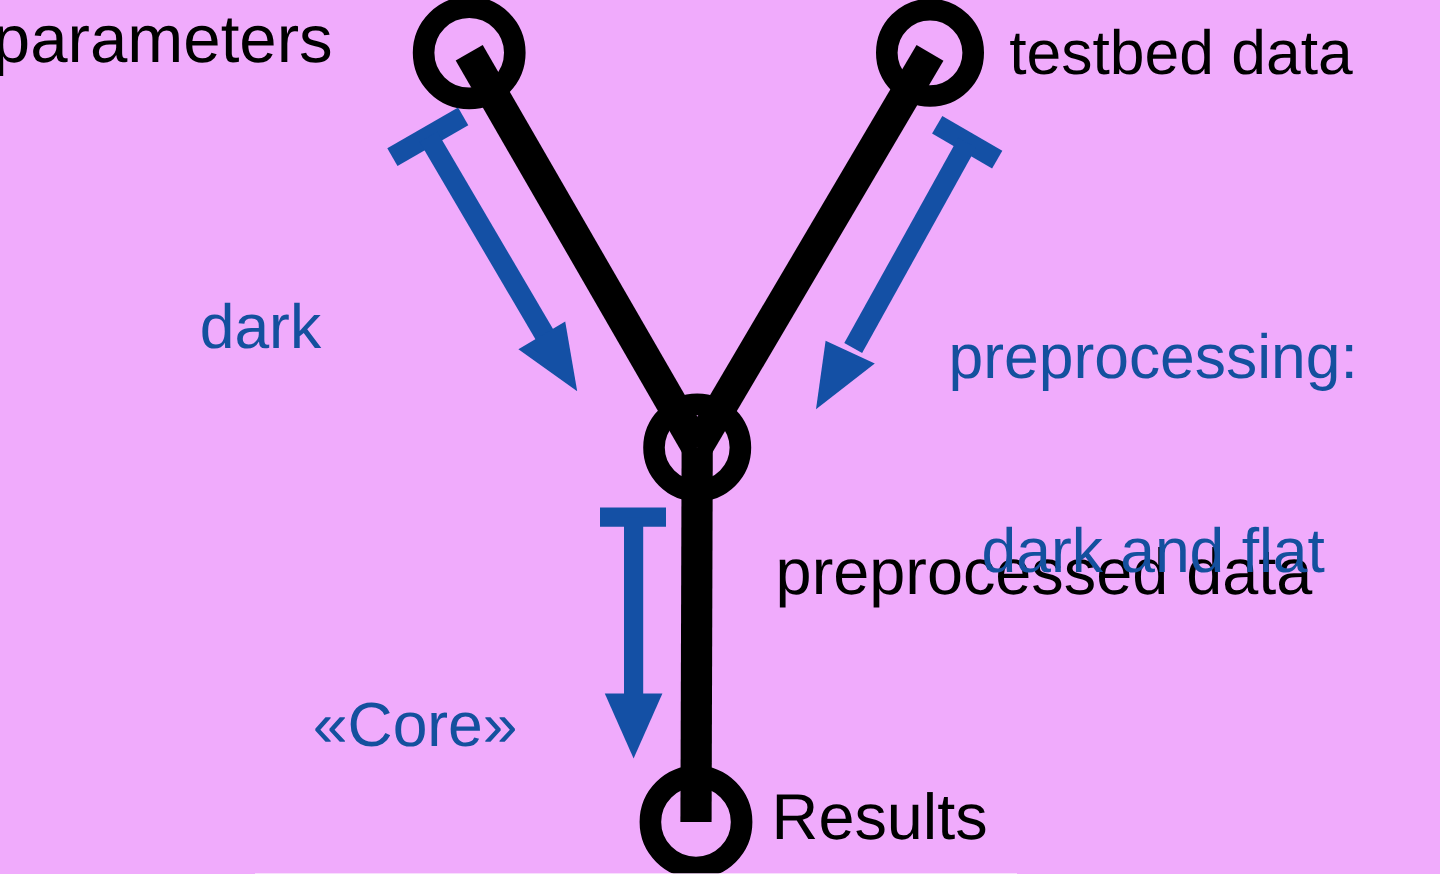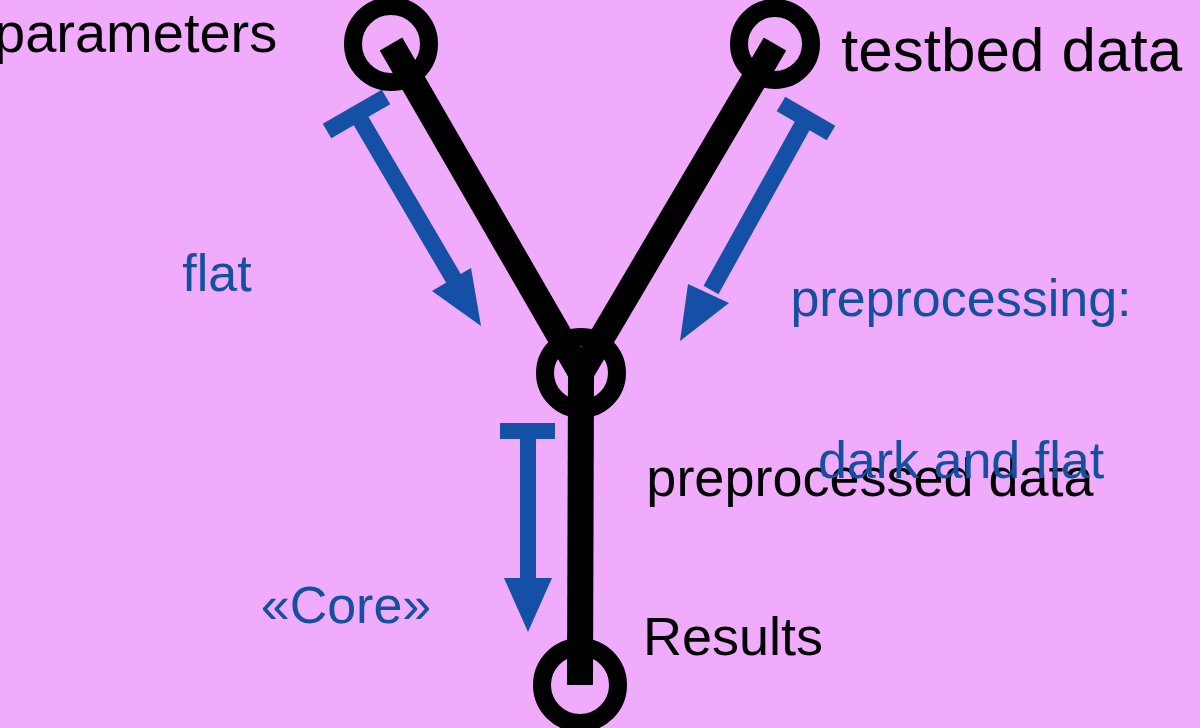--- a/index.html
+++ b/index.html
@@ -39,32 +39,32 @@
   .lbl-blue  { color: #14509E; }
 
   #label-parameters {
     left: -6px;
     top: 4px;
     font-size: 56px;
   }
   #label-testbed {
     left: 841px;
     top: 18px;
-    font-size: 62px;
+    font-size: 52px;
   }
   #label-simulated {
     left: 620px;
     top: 337px;
     font-size: 54px;
     text-align: center;
     width: 500px;
   }
   #label-results {
     left: 643px;
-    top: 608px;
+    top: 653px;
     font-size: 54px;
   }
   #label-synthetic {
     left: 60px;
     top: 138px;
     font-size: 52px;
     text-align: center;
     width: 314px;
   }
   #label-preprocessing {
@@ -132,21 +132,21 @@
 
   <div class="lbl lbl-black" id="label-testbed">testbed data</div>
 
   <div class="lbl lbl-black" id="label-simulated">
     <div>preprocessed data</div>
   </div>
 
   <div class="lbl lbl-black" id="label-results">Results</div>
 
   <div class="lbl lbl-blue" id="label-synthetic">
-    <div>flat</div>
+    <div>dark</div>
   </div>
 
   <div class="lbl lbl-blue" id="label-preprocessing">
     <div>preprocessing:</div>
     <div>dark and flat</div>
   </div>
 
   <div class="lbl lbl-blue" id="label-core">
     <div>«Core»</div>
     

